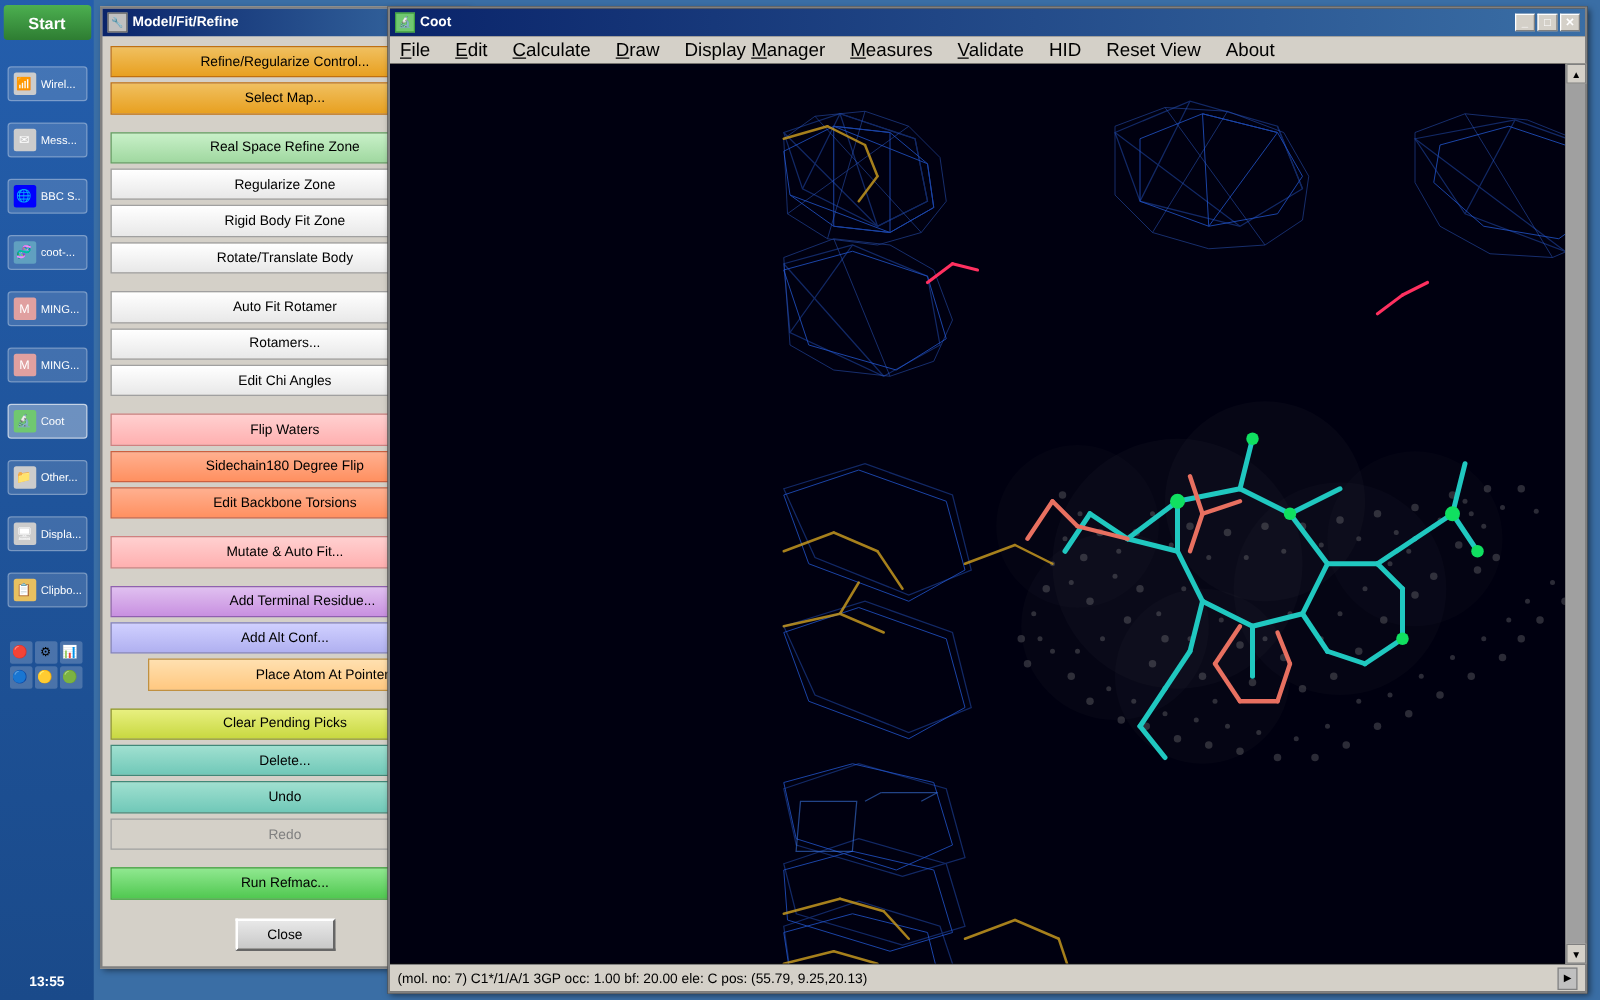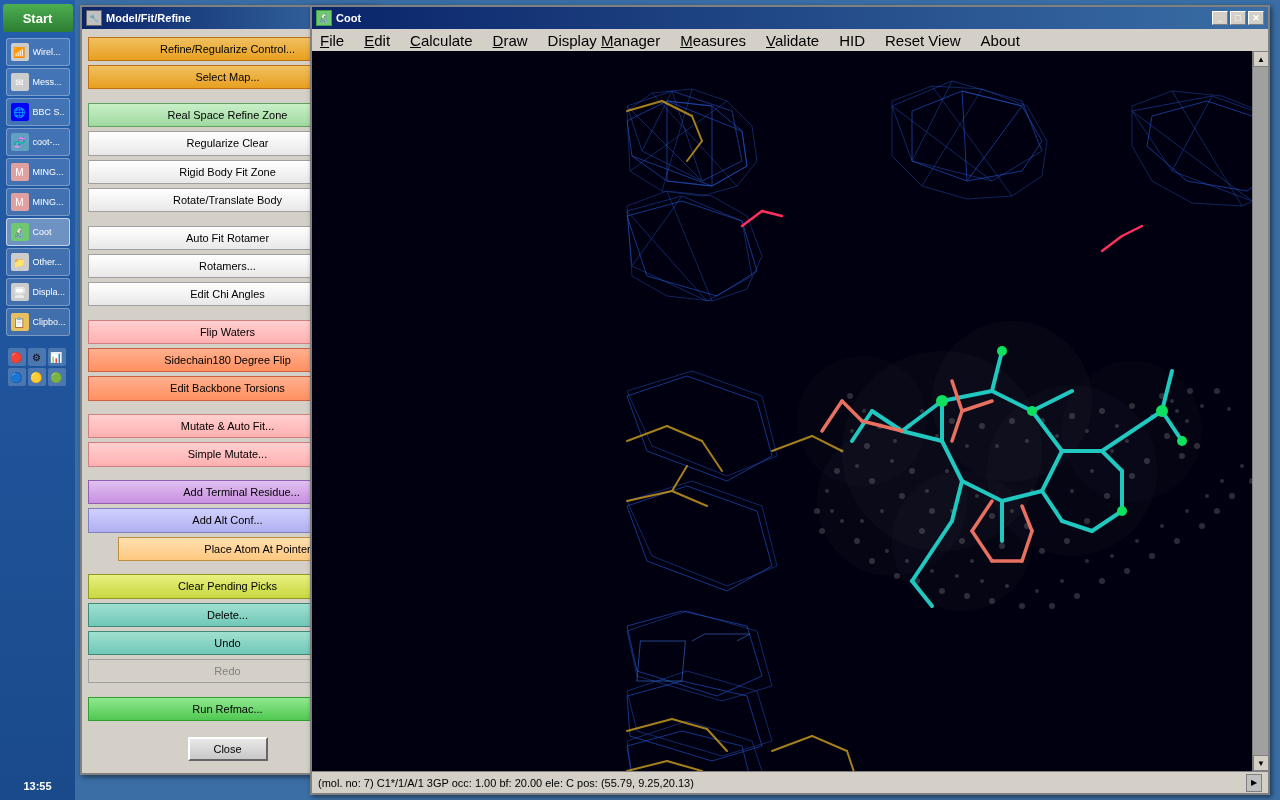--- a/index.html
+++ b/index.html
@@ -3,21 +3,21 @@
   <meta charset="utf-8">
   <style>
     * { margin: 0; padding: 0; box-sizing: border-box; }
     body { width: 1280px; height: 800px; overflow: hidden; background: #3a6ea5; font-family: 'Arial', sans-serif; font-size: 11px; }
 
     
     #taskbar {
       position: absolute; left: 0; top: 0; width: 75px; height: 800px;
       background: linear-gradient(to bottom, #245eac, #1a4a8a);
       display: flex; flex-direction: column; align-items: center;
-      padding-top: 4px; gap: 2px; z-index: 100;
+      padding-top: 4px; gap: 17px; z-index: 100;
     }
     .taskbar-start {
       width: 70px; height: 28px; background: linear-gradient(to bottom, #4caf50, #2e7d32);
       color: white; font-weight: bold; font-size: 13px; display: flex; align-items: center;
       justify-content: center; border-radius: 3px; cursor: pointer; margin-bottom: 4px;
     }
     .taskbar-icon {
       width: 64px; height: 28px; background: rgba(255,255,255,0.15);
       border: 1px solid rgba(255,255,255,0.3); border-radius: 3px;
       display: flex; align-items: center; padding: 2px 4px; gap: 4px;
@@ -273,34 +273,33 @@
       <div class="win-btn">□</div>
       <div class="win-btn" style="font-weight:bold;">✕</div>
     </div>
   </div>
 
   <div class="model-content">
     <button class="btn btn-orange">Refine/Regularize Control...</button>
     <button class="btn btn-orange">Select Map...</button>
     <div class="divider"></div>
     <button class="btn btn-green-light">Real Space Refine Zone</button>
-    <button class="btn btn-white">Regularize Clear</button>
+    <button class="btn btn-white">Regularize Zone</button>
     <button class="btn btn-white">Rigid Body Fit Zone</button>
     <button class="btn btn-white">Rotate/Translate Body</button>
     <div class="divider"></div>
     <button class="btn btn-white">Auto Fit Rotamer</button>
     <button class="btn btn-white">Rotamers...</button>
     <button class="btn btn-white">Edit Chi Angles</button>
     <div class="divider"></div>
     <button class="btn btn-pink">Flip Waters</button>
     <button class="btn btn-salmon">Sidechain180 Degree Flip</button>
     <button class="btn btn-salmon">Edit Backbone Torsions</button>
     <div class="divider"></div>
     <button class="btn btn-pink">Mutate &amp; Auto Fit...</button>
-    <button class="btn btn-pink">Simple Mutate...</button>
     <div class="divider"></div>
     <button class="btn btn-purple">Add Terminal Residue...</button>
     <button class="btn btn-lavender">Add Alt Conf...</button>
     <button class="btn btn-peach">Place Atom At Pointer</button>
     <div class="divider"></div>
     <button class="btn btn-yellow-green">Clear Pending Picks</button>
     <button class="btn btn-teal">Delete...</button>
     <button class="btn btn-teal">Undo</button>
     <button class="btn btn-disabled">Redo</button>
     <div class="divider"></div>

